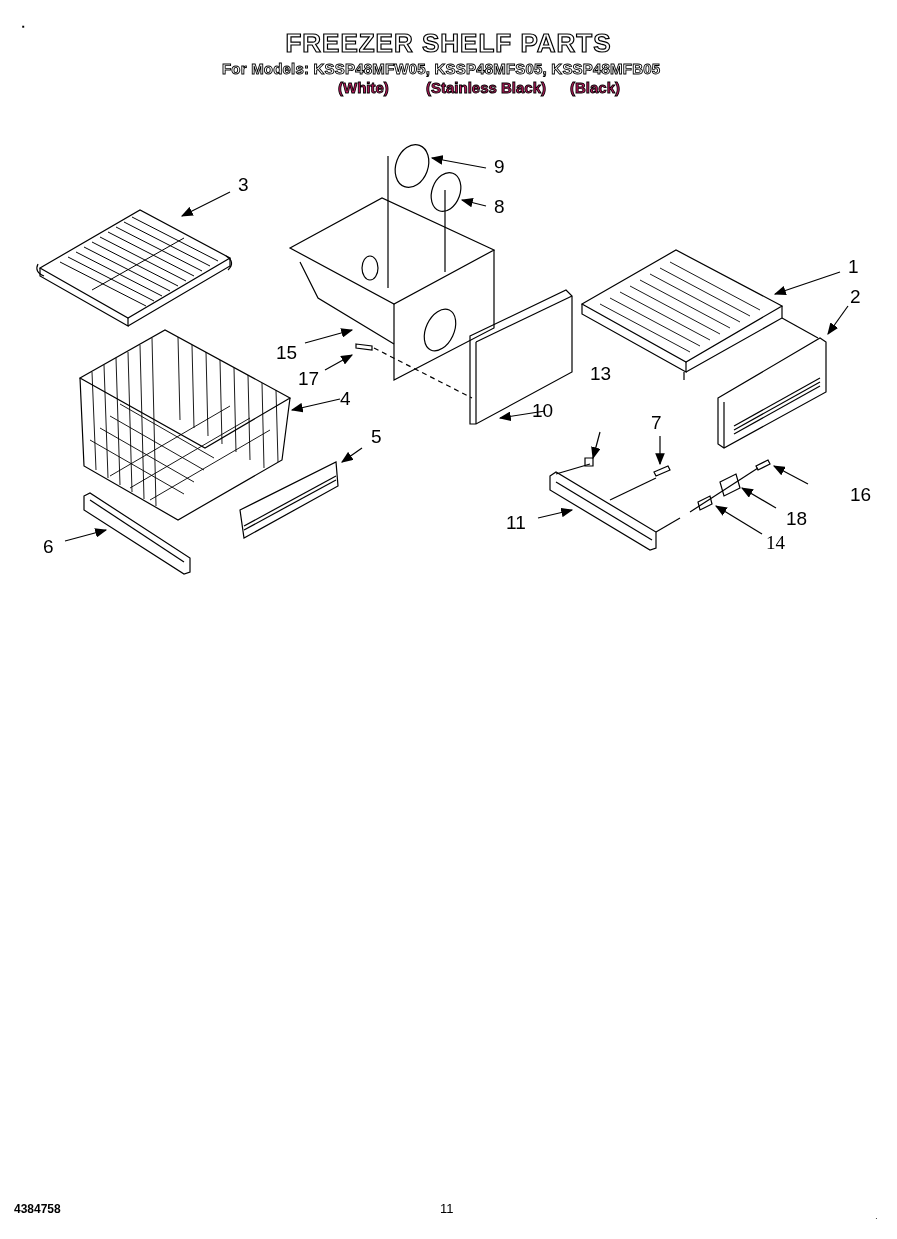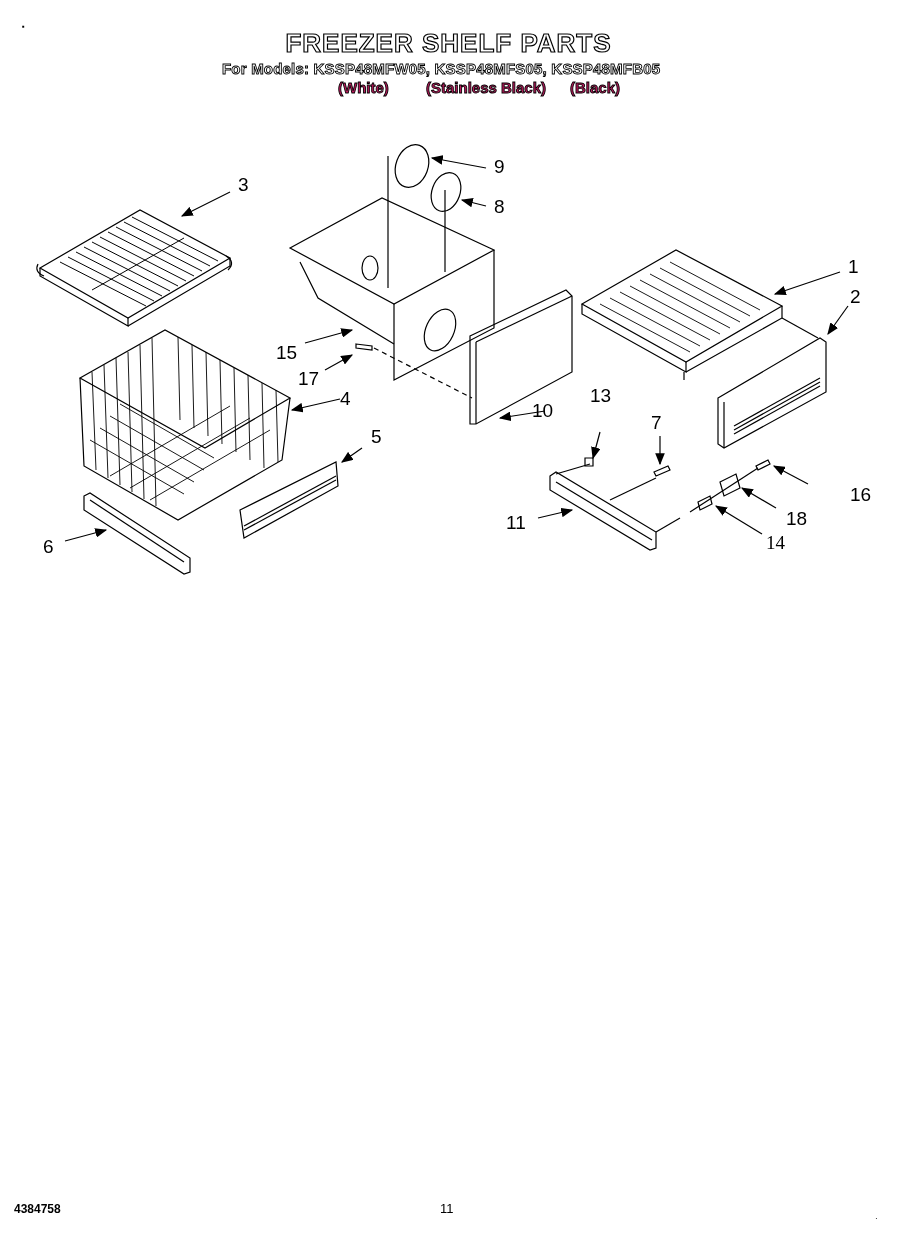--- a/index.html
+++ b/index.html
@@ -178,20 +178,20 @@
 <div class="callout" style="left:238px;top:174px;">3</div>
 <div class="callout" style="left:340px;top:388px;">4</div>
 <div class="callout" style="left:371px;top:426px;">5</div>
 <div class="callout" style="left:43px;top:536px;">6</div>
 <div class="callout" style="left:651px;top:412px;">7</div>
 <div class="callout" style="left:494px;top:196px;">8</div>
 <div class="callout" style="left:494px;top:156px;">9</div>
 <div class="callout" style="left:532px;top:400px;">10</div>
 <div class="callout" style="left:506px;top:512px;">11</div>
 <div class="callout" style="left:276px;top:342px;">15</div>
-<div class="callout" style="left:590px;top:385px;">13</div>
+<div class="callout" style="left:590px;top:363px;">13</div>
 <div class="callout" style="left:766px;top:532px;font-family:Liberation Serif, serif;">14</div>
 <div class="callout" style="left:786px;top:508px;">18</div>
 <div class="callout" style="left:814px;top:484px;margin-left:36px;">16</div>
 <div class="callout" style="left:298px;top:368px;">17</div>
 
 <div class="footer-left">4384758</div>
 <div class="footer-center">11</div>
 
 </body></html>

